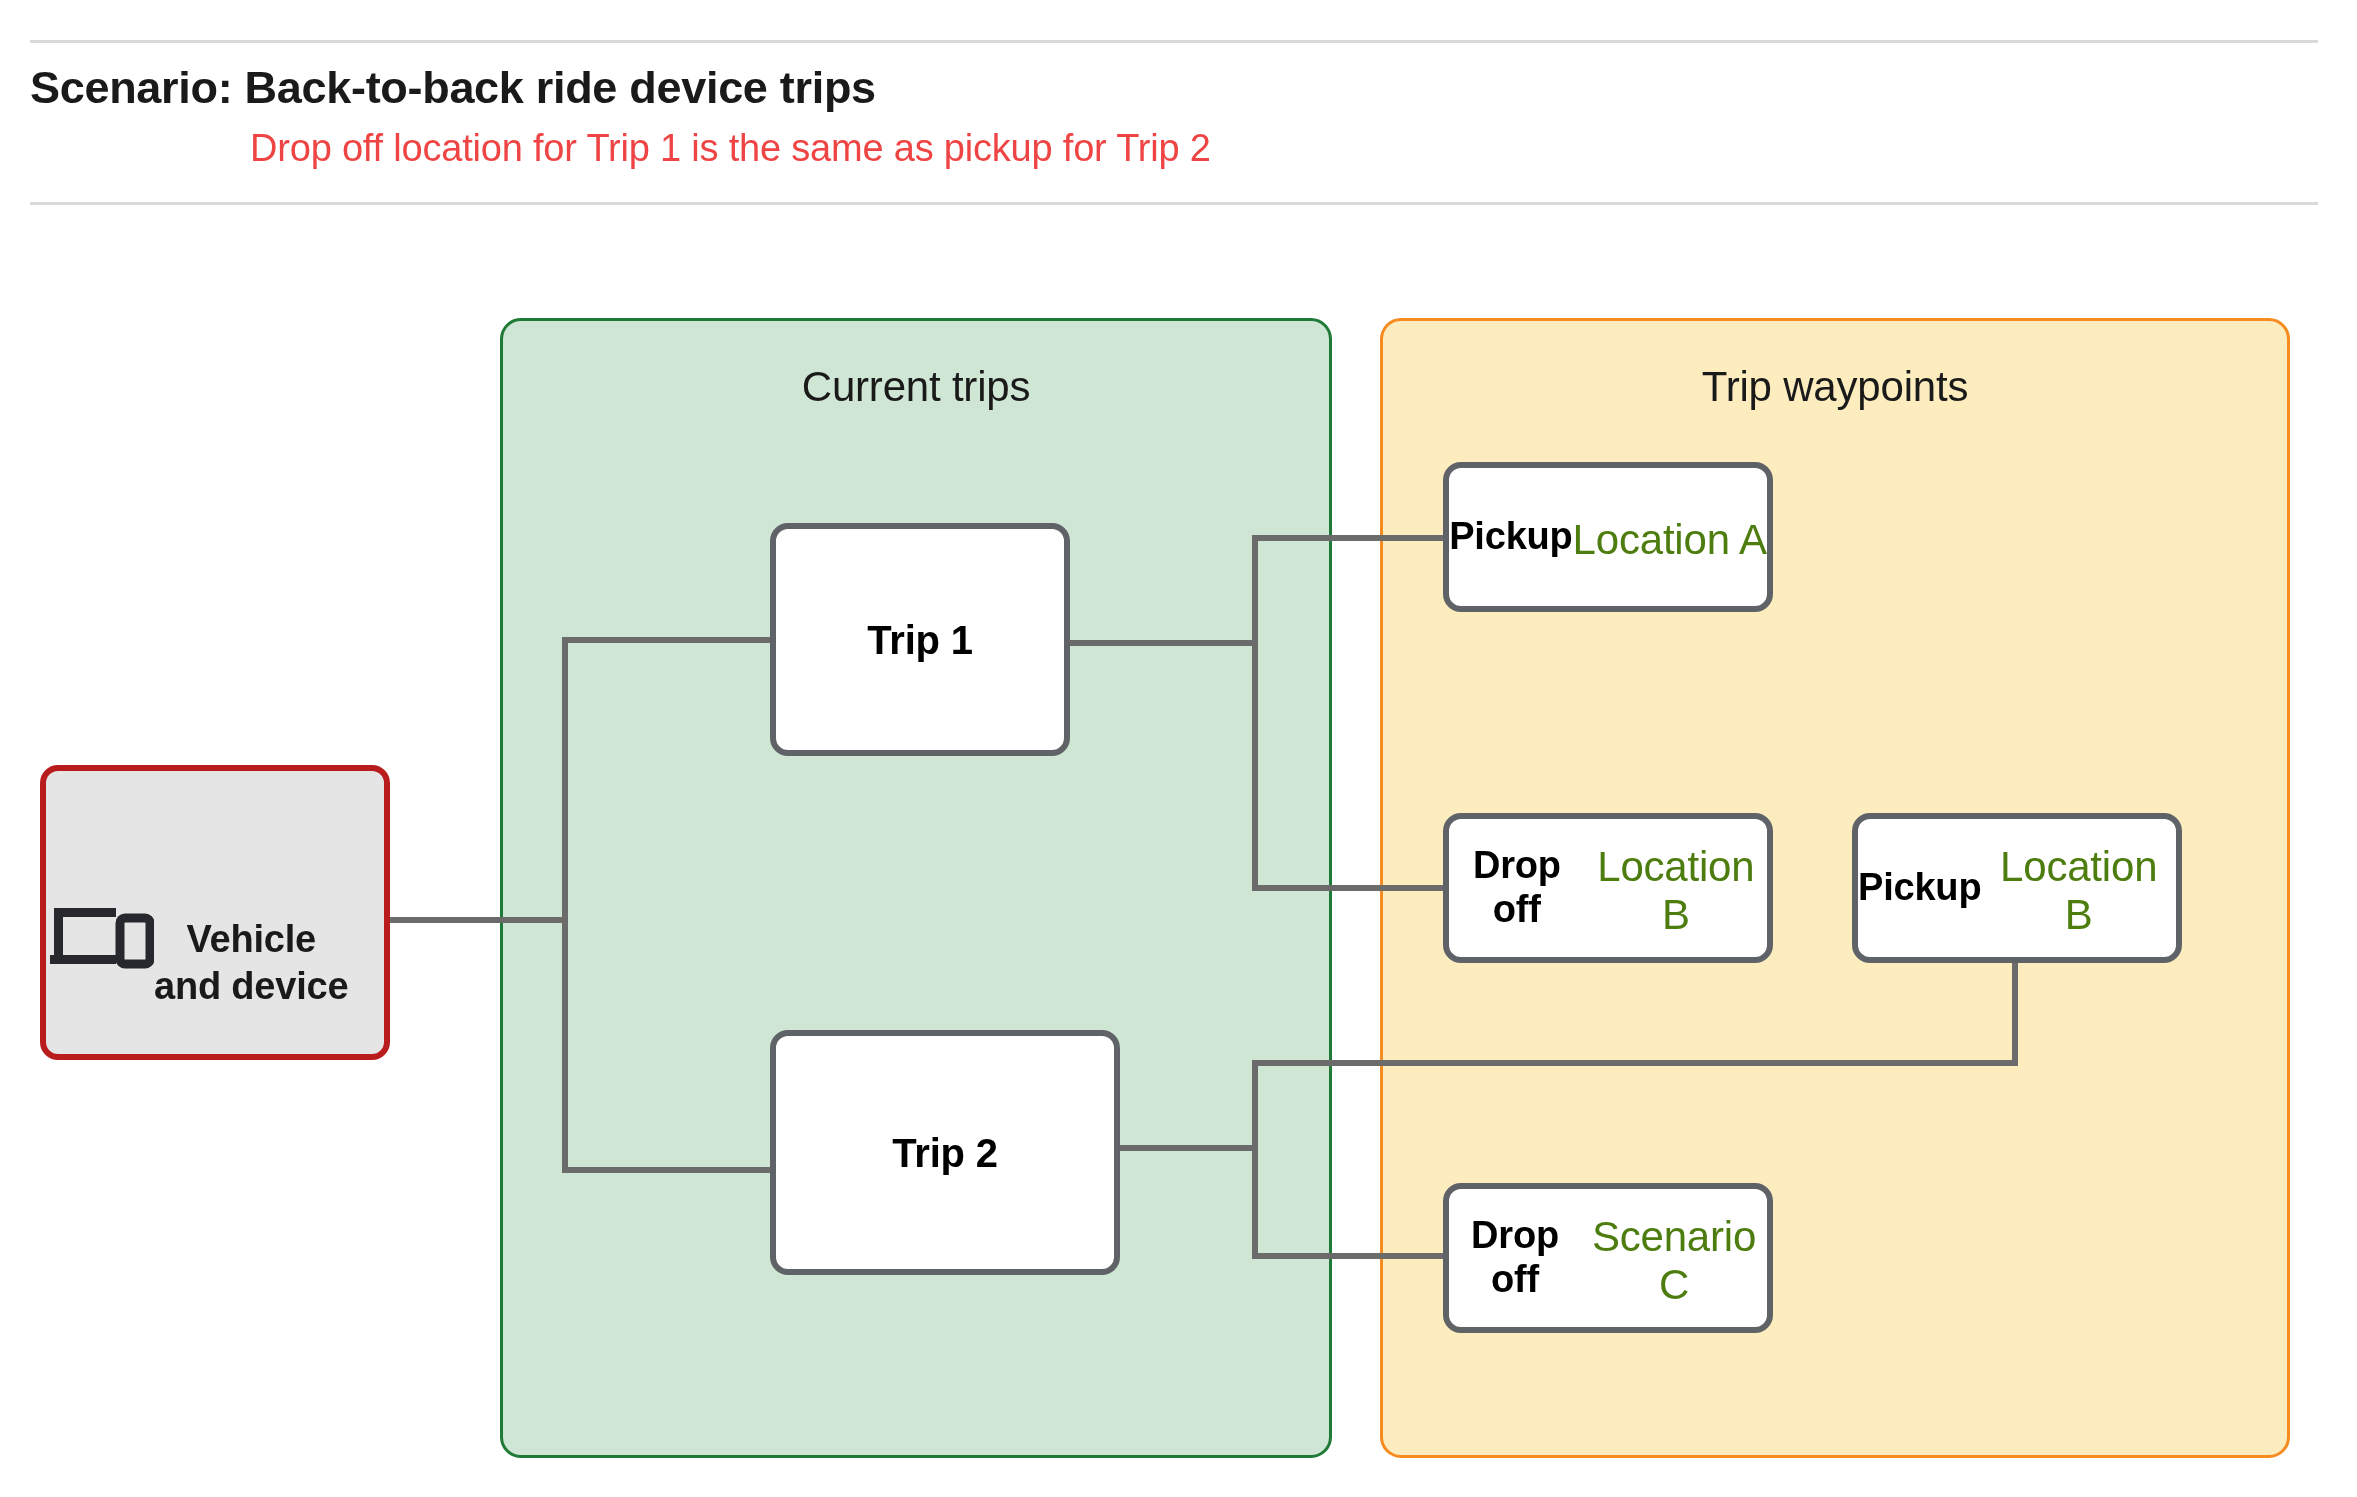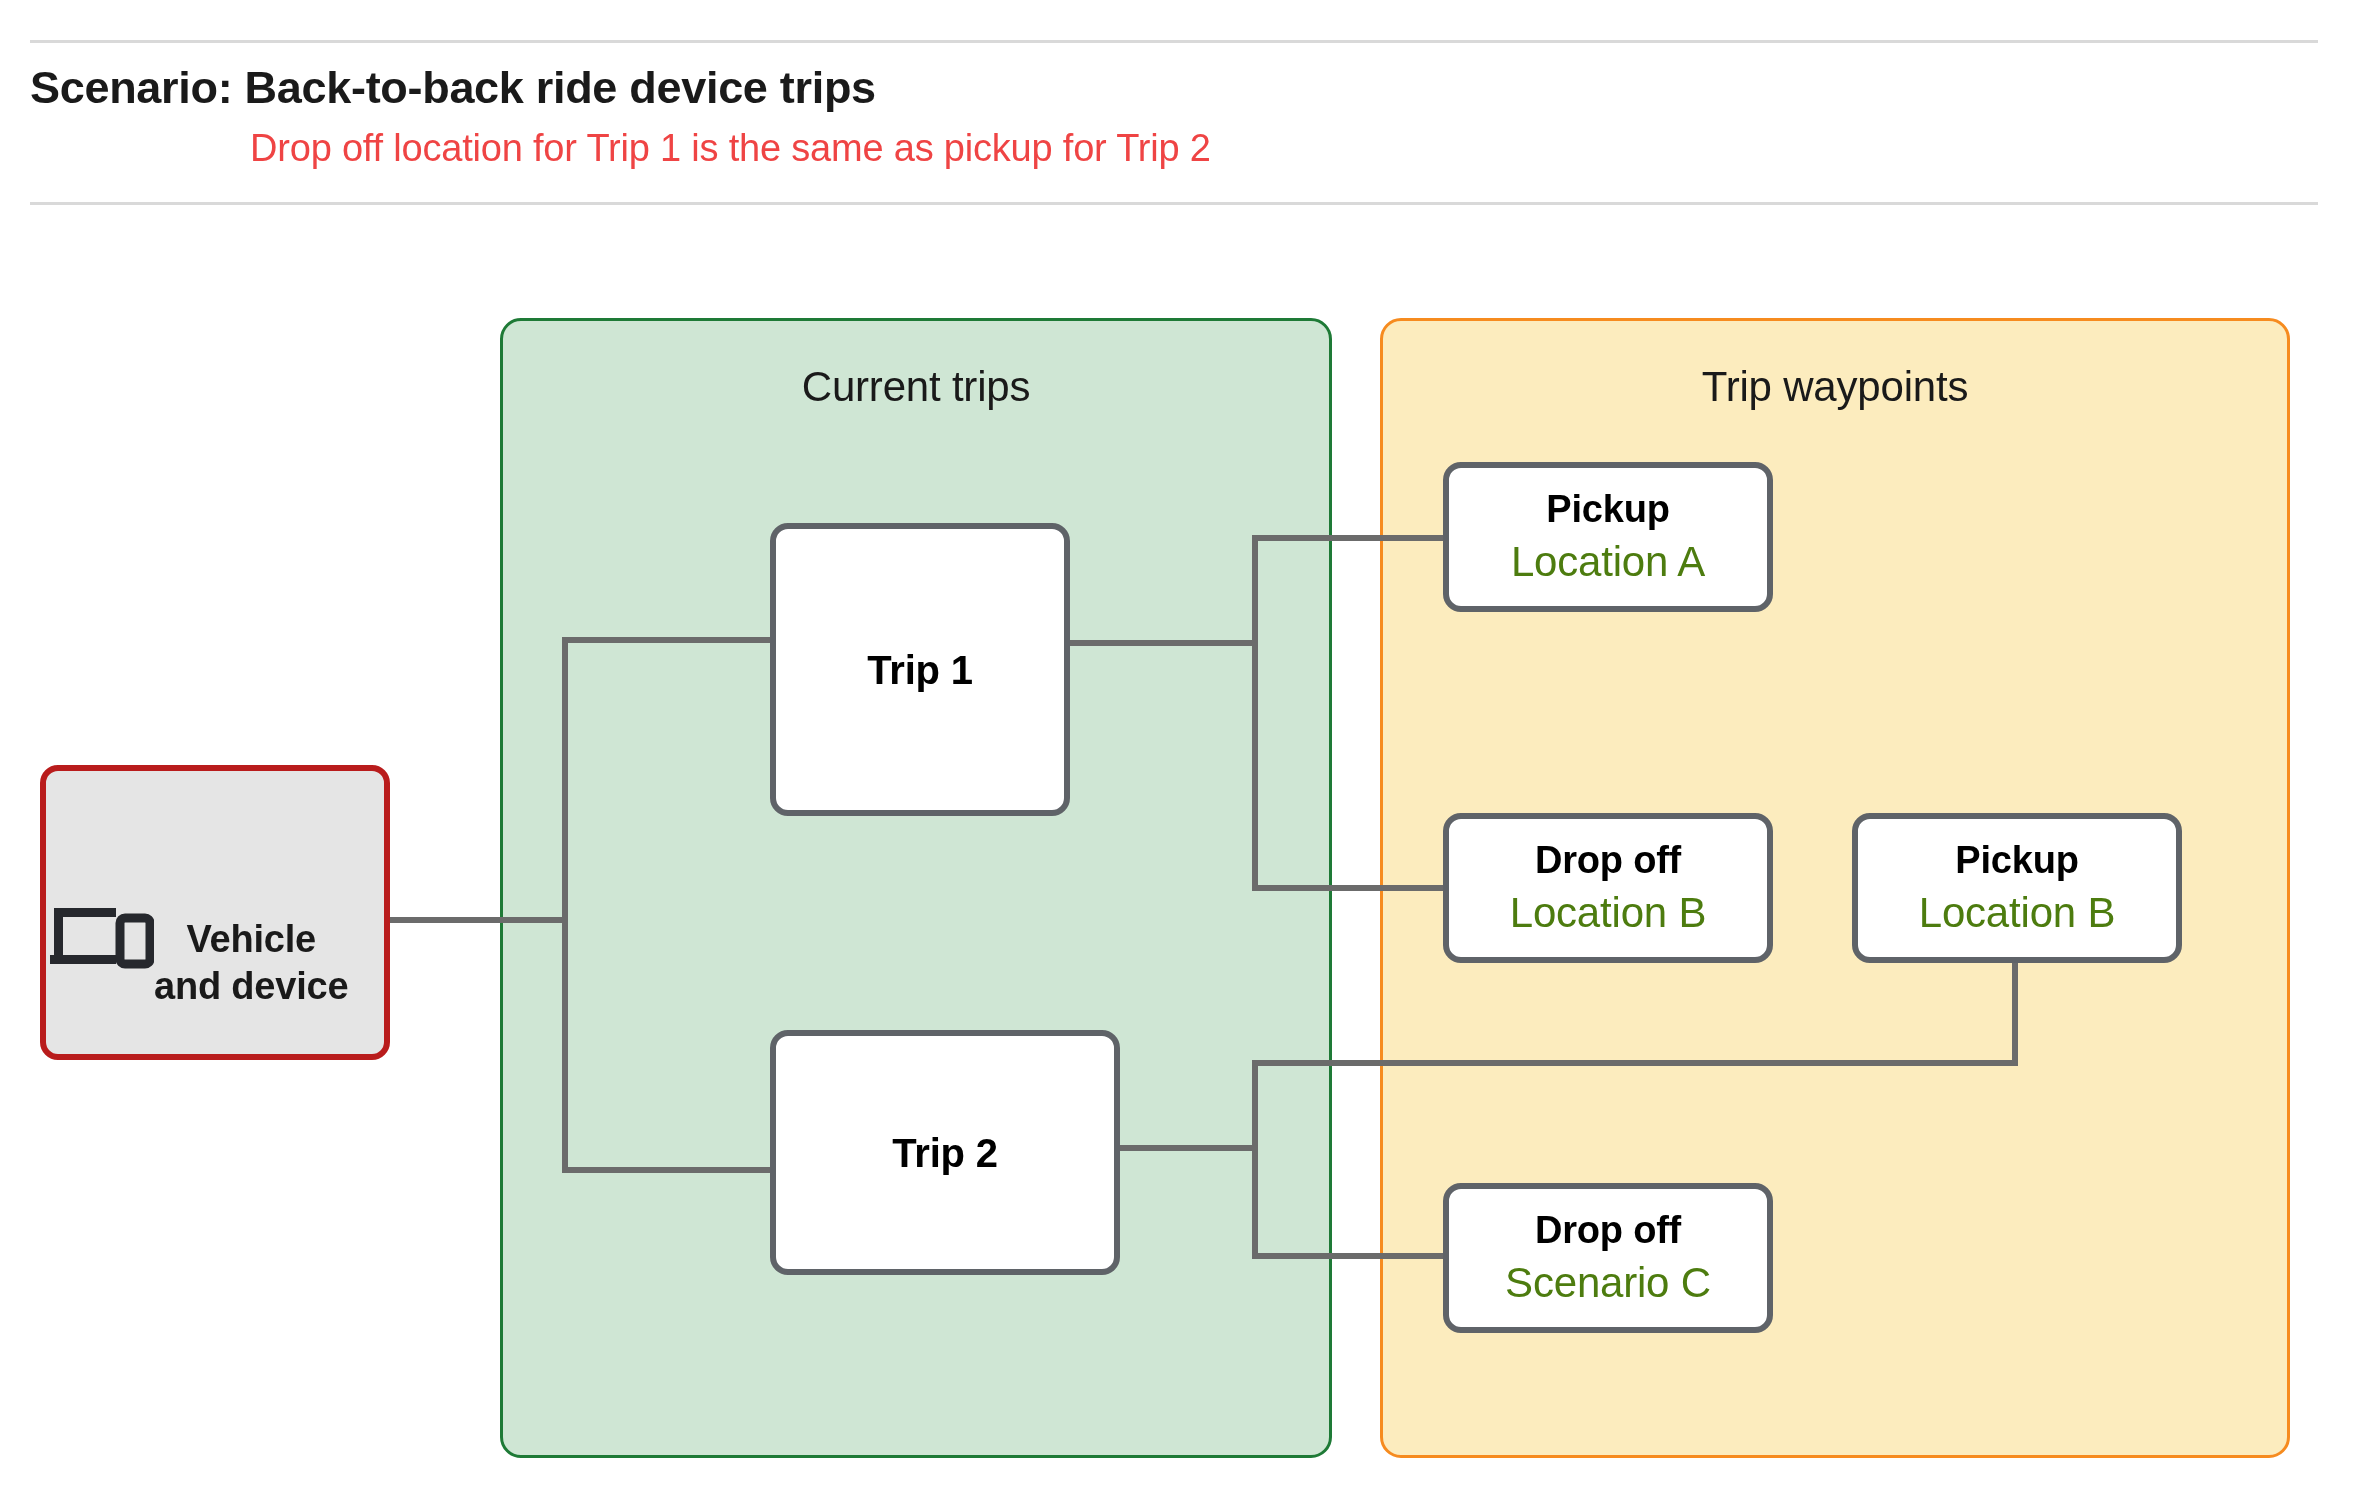--- a/index.html
+++ b/index.html
@@ -57,35 +57,35 @@
   }
   .conn.h { height: 6px; }
   .conn.v { width: 6px; }
 
   
   .node {
     position: absolute;
     background: #ffffff;
     border: 6px solid #5f6368;
     border-radius: 18px;
-    display: flex; flex-direction: column;
+    display: flex; flex-direction: row;
     align-items: center; justify-content: center;
     text-align: center;
   }
   .node .title {
     font-size: 38px; font-weight: 700; color: #000000; line-height: 1.15;
     letter-spacing: -0.2px;
   }
   .node .sub {
     font-size: 42px; font-weight: 400; color: #4d7c0f; line-height: 1.15;
     letter-spacing: -0.2px; margin-top: 6px;
   }
   .node.trip .title { font-size: 40px; font-weight: 700; }
 
-  #node-trip-1 { left: 770px; top: 523px; width: 300px; height: 293px; }
+  #node-trip-1 { left: 770px; top: 523px; width: 300px; height: 233px; }
   #node-trip-2 { left: 770px; top: 1030px; width: 350px; height: 245px; justify-content: center; }
 
   #node-pickup-a   { left: 1443px; top: 462px;  width: 330px; height: 150px; }
   #node-dropoff-b  { left: 1443px; top: 813px;  width: 330px; height: 150px; }
   #node-pickup-b   { left: 1852px; top: 813px;  width: 330px; height: 150px; }
   #node-dropoff-c  { left: 1443px; top: 1183px; width: 330px; height: 150px; }
 
   
   #node-vehicle {
     position: absolute;

